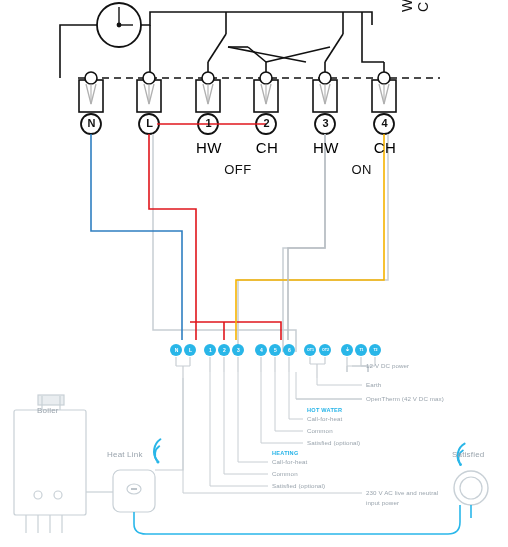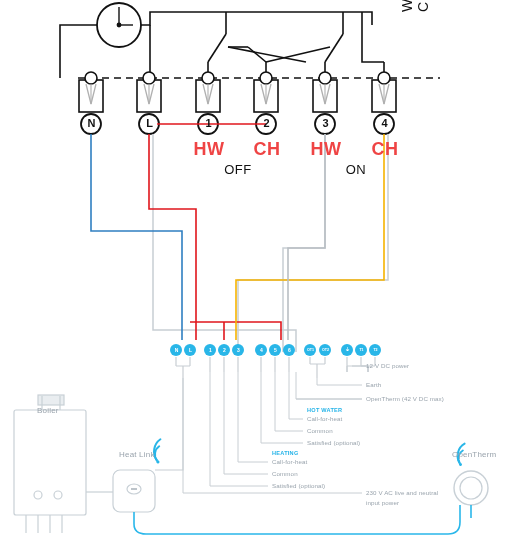--- a/index.html
+++ b/index.html
@@ -9,21 +9,21 @@
     font-family:"Liberation Sans","DejaVu Sans",sans-serif;
     color:#1a1a1a;
   }
   #stage{position:absolute;left:0;top:0;width:508px;height:547px;}
   svg#diagram{position:absolute;left:0;top:0;width:508px;height:547px;display:block;}
 
   
   .lbl{position:absolute;white-space:nowrap;}
 
   .term-num{font-size:11px;font-weight:700;color:#111;}
-  .hwch{font-size:18px;color:#ef4444;letter-spacing:.5px;font-weight:bold;}
+  .hwch{font-size:15px;color:#000000;letter-spacing:.5px;}
   .onoff{font-size:13px;color:#111;letter-spacing:.5px;}
 
   .wallplate{
     position:absolute;left:399px;top:12px;width:150px;
     font-size:14px;letter-spacing:2.2px;color:#111;
     transform:rotate(-90deg);transform-origin:0 0;
     text-align:left;
   }
 
   .devname{font-size:8px;color:#9aa4ad;letter-spacing:.2px;}
@@ -251,39 +251,39 @@
   <div class="lbl term-num" style="left:261px;top:117px;width:11px;text-align:center;">2</div>
   <div class="lbl term-num" style="left:320px;top:117px;width:11px;text-align:center;">3</div>
   <div class="lbl term-num" style="left:379px;top:117px;width:11px;text-align:center;">4</div>
 
   <div class="lbl hwch" style="left:193px;top:139px;width:32px;text-align:center;">HW</div>
   <div class="lbl hwch" style="left:251px;top:139px;width:32px;text-align:center;">CH</div>
   <div class="lbl hwch" style="left:310px;top:139px;width:32px;text-align:center;">HW</div>
   <div class="lbl hwch" style="left:369px;top:139px;width:32px;text-align:center;">CH</div>
 
   <div class="lbl onoff" style="left:222px;top:162px;width:32px;text-align:center;">OFF</div>
-  <div class="lbl onoff" style="left:340px;top:162px;width:32px;text-align:center;">ON</div>
+  <div class="lbl onoff" style="left:340px;top:162px;width:32px;text-align:right;">ON</div>
 
   <div class="pin-lbl" style="left:171px;top:345px;">N</div>
   <div class="pin-lbl" style="left:185px;top:345px;">L</div>
   <div class="pin-lbl" style="left:205px;top:345px;">1</div>
   <div class="pin-lbl" style="left:219px;top:345px;">2</div>
   <div class="pin-lbl" style="left:233px;top:345px;">3</div>
   <div class="pin-lbl" style="left:256px;top:345px;">4</div>
   <div class="pin-lbl" style="left:270px;top:345px;">5</div>
   <div class="pin-lbl" style="left:284px;top:345px;">6</div>
   <div class="pin-lbl sm" style="left:305px;top:345px;">OT1</div>
   <div class="pin-lbl sm" style="left:320px;top:345px;">OT2</div>
   <div class="pin-lbl" style="left:342px;top:344px;">⏚</div>
   <div class="pin-lbl sm" style="left:356px;top:345px;">T1</div>
   <div class="pin-lbl sm" style="left:370px;top:345px;">T2</div>
 
   <div class="lbl devname" style="left:37px;top:377px;margin-top:29px;">Boiler</div>
-  <div class="lbl devname" style="left:119px;top:450px;">Heat Link</div>
-  <div class="lbl devname" style="left:452px;top:450px;">OpenTherm</div>
+  <div class="lbl devname" style="left:107px;top:450px;">Heat Link</div>
+  <div class="lbl devname" style="left:452px;top:450px;">Satisfied</div>
 
   <div class="lbl leg" style="left:366px;top:362px;">12 V DC power</div>
   <div class="lbl leg" style="left:366px;top:381px;">Earth</div>
   <div class="lbl leg" style="left:366px;top:395px;">OpenTherm (42 V DC max)</div>
   <div class="lbl leg hl" style="left:307px;top:406px;">HOT WATER</div>
   <div class="lbl leg" style="left:307px;top:415px;">Call-for-heat</div>
   <div class="lbl leg" style="left:307px;top:427px;">Common</div>
   <div class="lbl leg" style="left:307px;top:439px;">Satisfied (optional)</div>
   <div class="lbl leg hl" style="left:272px;top:449px;">HEATING</div>
   <div class="lbl leg" style="left:272px;top:458px;">Call-for-heat</div>

